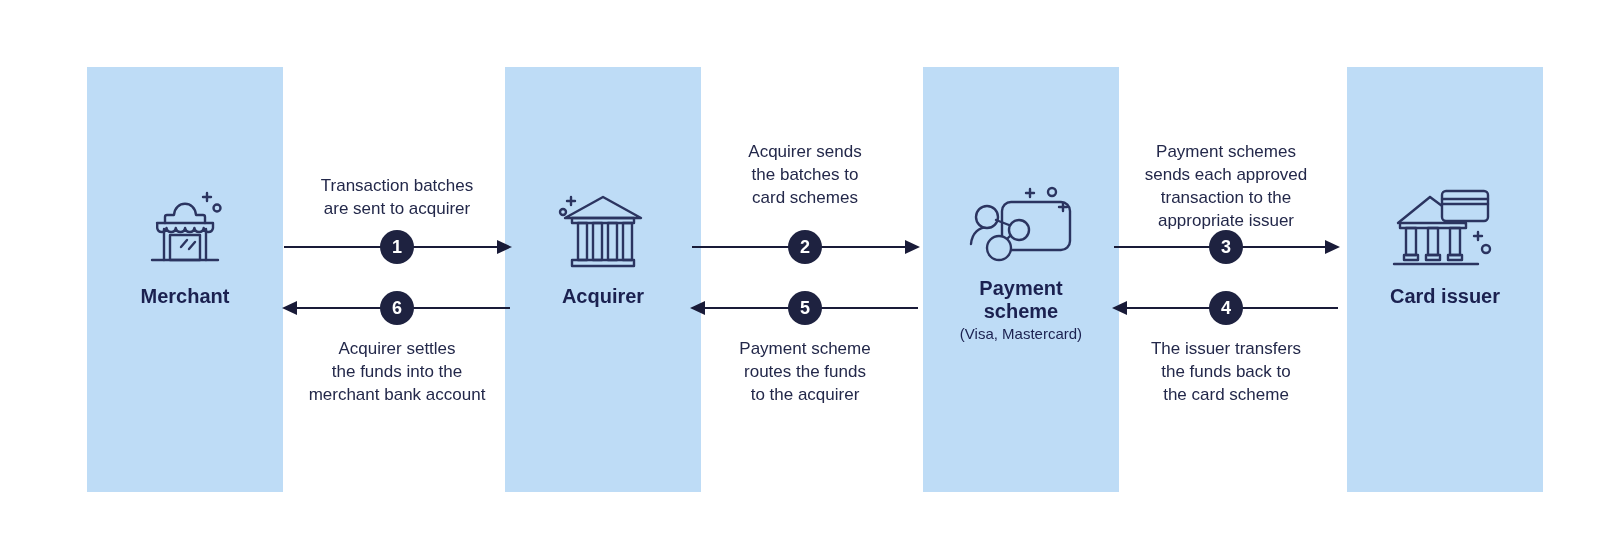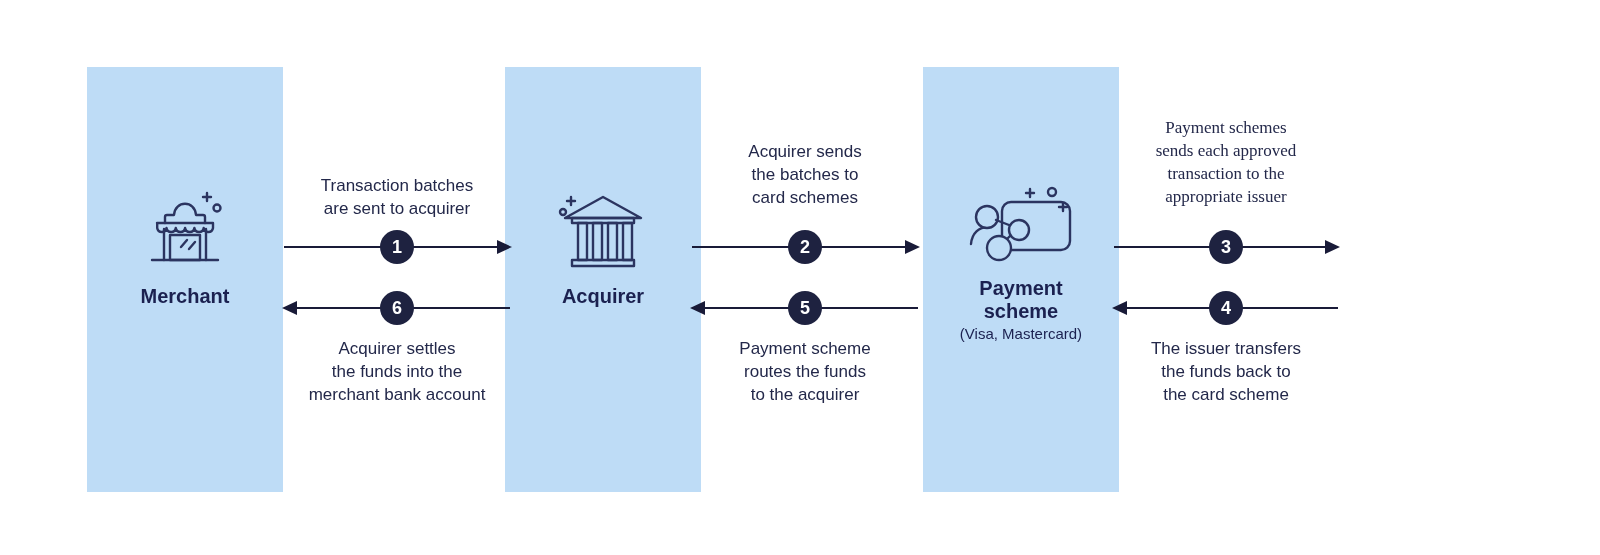--- a/index.html
+++ b/index.html
@@ -30,21 +30,21 @@
   
   .gap{position:absolute;top:0;height:555px;}
   .gapA{left:282px;width:230px;}
   .gapB{left:690px;width:230px;}
   .gapC{left:1112px;width:228px;}
 
   .step-text{position:absolute;left:0;width:100%;text-align:center;font-size:17px;line-height:23px;
              color:var(--text_navy);white-space:pre-line;}
   .gapA .txt-top{top:174px;}
   .gapB .txt-top{top:140px;}
-  .gapC .txt-top{top:116px;font-family:Liberation Serif, serif;}
+  .gapC .txt-top{top:140px;}
   .txt-bottom{top:337px;}
 
   .arrow{position:absolute;left:0;right:0;height:34px;}
   .arrow.row1{top:230px;}
   .arrow.row2{top:291px;}
   .arrow-line{position:absolute;top:16px;height:2px;background:var(--line_color);}
   .arrow.to-right .arrow-line{left:2px;right:15px;}
   .arrow.to-left  .arrow-line{left:15px;right:2px;}
   .arrow-head{position:absolute;top:10px;width:0;height:0;border-top:7px solid transparent;border-bottom:7px solid transparent;}
   .arrow.to-right .arrow-head{right:0;border-left:15px solid var(--line_color);}
@@ -106,20 +106,40 @@
         <path d="M43,39 L30,34 M44,50 L40,54"></path>
         <circle cx="33" cy="62" r="12" class="fillblue"></circle>
         <circle cx="53" cy="44" r="10" class="fillblue"></circle>
       </svg>
     </div>
     <div class="col-label">Payment
 scheme</div>
     <div class="col-sublabel">(Visa, Mastercard)</div>
   </div>
 
+  <div class="col c4">
+    <div class="icon-box">
+      <svg width="110" height="88" viewBox="0 0 110 88">
+        <path d="M40,8 L75,34 M40,8 L8,34"></path>
+        <rect x="10" y="34" width="66" height="5"></rect>
+        <rect x="16" y="39" width="10" height="27"></rect>
+        <rect x="38" y="39" width="10" height="27"></rect>
+        <rect x="60" y="39" width="10" height="27"></rect>
+        <rect x="14" y="66" width="14" height="5"></rect>
+        <rect x="36" y="66" width="14" height="5"></rect>
+        <rect x="58" y="66" width="14" height="5"></rect>
+        <path d="M4,75 h84"></path>
+        <rect x="52" y="2" width="46" height="30" rx="4" class="fillblue"></rect>
+        <path d="M52,10 h46 M52,15 h46"></path>
+        <path d="M88,43 v8 M84,47 h8"></path>
+        <circle cx="96" cy="60" r="4"></circle>
+      </svg>
+    </div>
+    <div class="col-label">Card issuer</div>
+  </div>
 
   <div class="gap gapA">
     <div class="step-text txt-top">Transaction batches
 are sent to acquirer</div>
     <div class="arrow row1 to-right">
       <div class="arrow-line"></div>
       <div class="arrow-head"></div>
       <div class="step-badge">1</div>
     </div>
     <div class="arrow row2 to-left">

